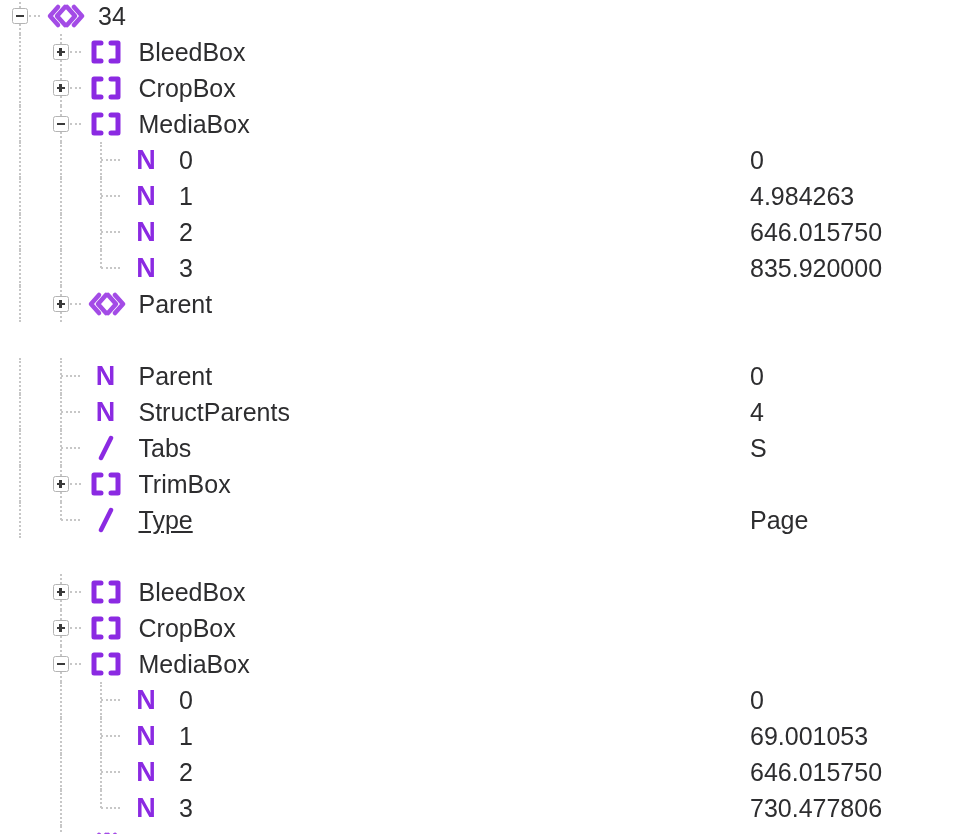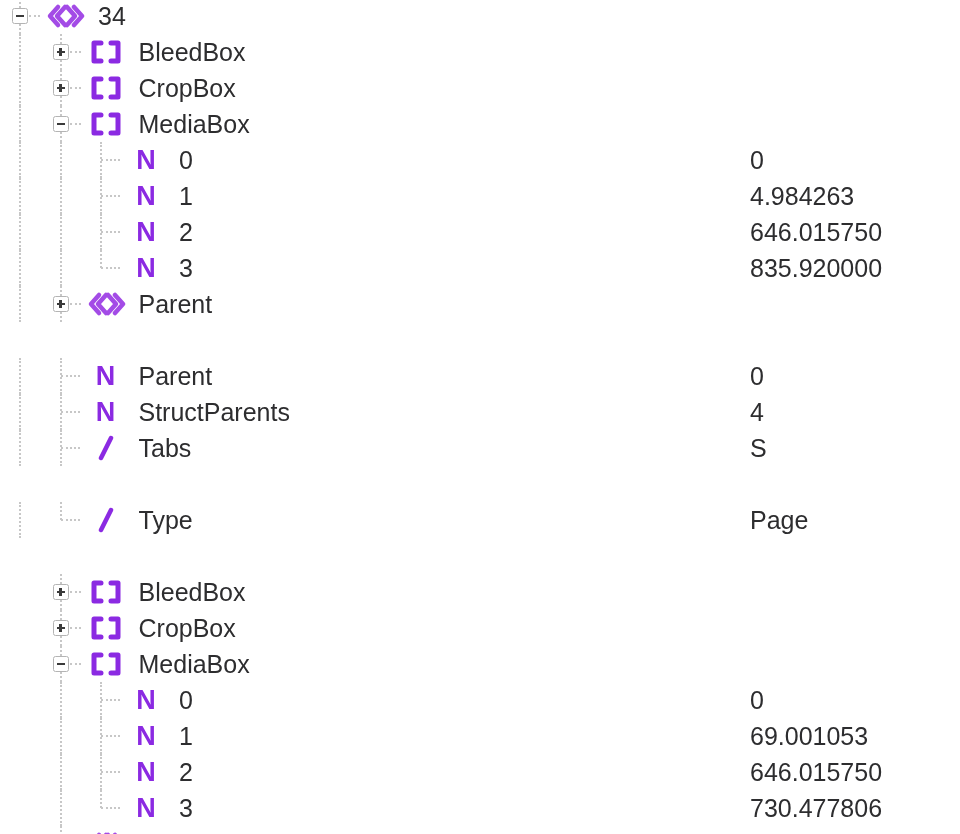--- a/index.html
+++ b/index.html
@@ -181,30 +181,47 @@
       <div class="vseg" style="left: 59.5px; top: 0px; height: 36px;"></div>
       <div class="hseg" style="left: 60.5px; width: 19px; top: 17px;"></div>
       <div class="icon name" style="left: 83.5px;">
         <svg width="24" height="26" viewBox="0 0 24 26" fill="none" stroke-width="4.5" stroke-linecap="round">
           <path d="M7 23 L17 3"></path>
         </svg>
       </div>
       <span class="label" style="left: 138.5px;">Tabs</span>
       <span class="value">S</span>
     </div>
+    <div class="row" style="top: 466px;">
+      <div class="vseg" style="left: 19px; top: 0px; height: 36px;"></div>
+      <div class="vseg" style="left: 59.5px; top: 0px; height: 10px;"></div>
+      <div class="vseg" style="left: 59.5px; top: 26px; height: 10px;"></div>
+      <div class="hseg" style="left: 69.5px; width: 11px; top: 17px;"></div>
+      <div class="toggle" style="left: 52.5px; top: 10px;">
+        <span class="bar-h"></span>
+        <span class="bar-v"></span>
+      </div>
+      <div class="icon array" style="left: 83.5px;">
+        <svg width="34" height="26" viewBox="0 0 34 26" fill="none" stroke-width="5" stroke-linecap="round" stroke-linejoin="round">
+          <path d="M12 4 H5 V22 H12"></path>
+          <path d="M22 4 H29 V22 H22"></path>
+        </svg>
+      </div>
+      <span class="label" style="left: 138.5px;">TrimBox</span>
+    </div>
     <div class="row" style="top: 502px;">
       <div class="vseg" style="left: 19px; top: 0px; height: 36px;"></div>
       <div class="vseg" style="left: 59.5px; top: 0px; height: 18px;"></div>
       <div class="hseg" style="left: 60.5px; width: 19px; top: 17px;"></div>
       <div class="icon name" style="left: 83.5px;">
         <svg width="24" height="26" viewBox="0 0 24 26" fill="none" stroke-width="4.5" stroke-linecap="round">
           <path d="M7 23 L17 3"></path>
         </svg>
       </div>
-      <span class="label" style="left: 138.5px;">Type</span>
+      <span class="label" style="left: 138.5px; text-decoration: underline;">Type</span>
       <span class="value">Page</span>
     </div>
     <div class="row" style="top: 574px;">
       <div class="vseg" style="left: 59.5px; top: 0px; height: 10px;"></div>
       <div class="vseg" style="left: 59.5px; top: 26px; height: 10px;"></div>
       <div class="hseg" style="left: 69.5px; width: 11px; top: 17px;"></div>
       <div class="toggle" style="left: 52.5px; top: 10px;">
         <span class="bar-h"></span>
         <span class="bar-v"></span>
       </div>

